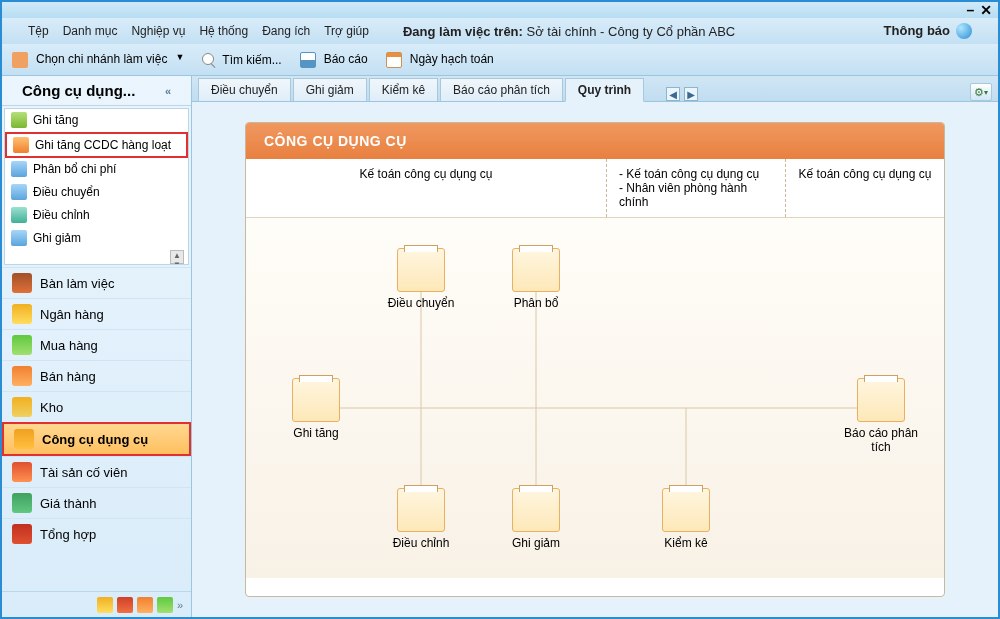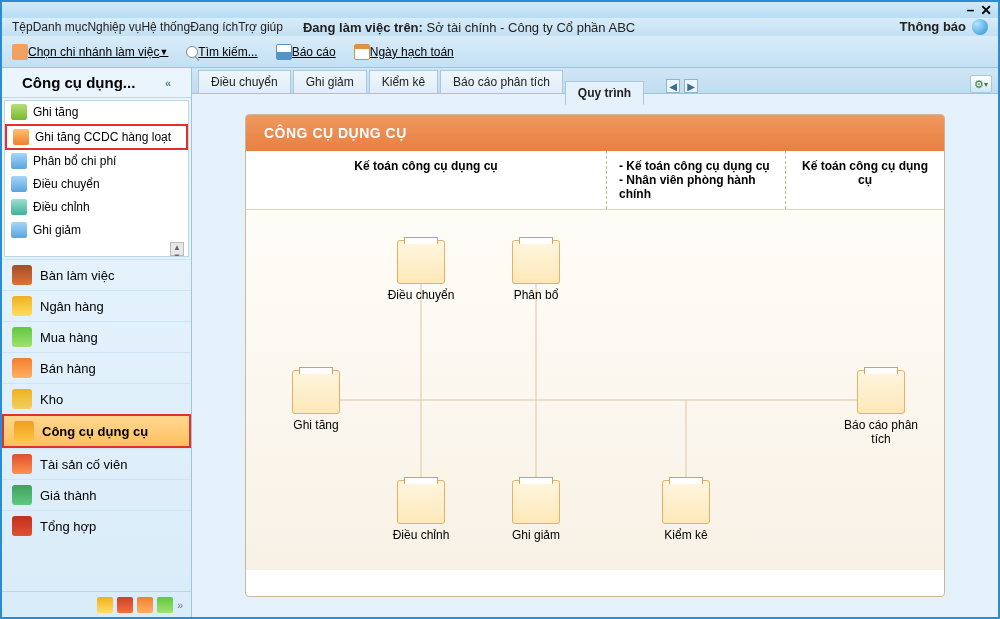--- a/index.html
+++ b/index.html
@@ -3,28 +3,28 @@
 <meta charset="utf-8">
 <style>
 * { box-sizing: border-box; margin: 0; padding: 0; font-family: Arial, sans-serif; }
 body { width: 1000px; height: 619px; background: #fff; overflow: hidden; }
 
 .window { border: 2px solid #2a8dd4; width: 1000px; height: 619px; display: flex; flex-direction: column; }
 
 .titlebar { background: linear-gradient(#cfe9f9, #b8ddf3); height: 16px; display: flex; justify-content: flex-end; align-items: center; padding-right: 6px; gap: 6px; font-size: 14px; }
 .titlebar span { cursor: pointer; font-weight: bold; }
 
-.menubar { background: linear-gradient(#d9ecf9, #c3e0f3); height: 18px; display: flex; align-items: center; padding: 0 10px; font-size: 12px; color: #222; }
+.menubar { background: linear-gradient(#d9ecf9, #c3e0f3); height: 26px; display: flex; align-items: center; padding: 0 26px; gap: 14px; font-size: 12px; color: #222; }
 .menubar .status { margin-left: 20px; font-weight: bold; font-size: 13px; }
 .menubar .status .light { font-weight: normal; }
 .menubar .notif { margin-left: auto; display: flex; gap: 6px; font-weight: bold; font-size: 13px; }
 .globe { width:16px; height:16px; border-radius:50%; background: radial-gradient(circle at 30% 30%, #aee6ff, #2a8dd4); display:inline-block; }
 
 .toolbar { background: linear-gradient(#d9ecf9, #c3e0f3); height: 32px; display: flex; align-items: center; padding: 0 10px; gap: 18px; font-size: 12px; border-bottom: 1px solid #9cc6e0; }
-.toolbar .tb-item { display: flex; align-items: center; gap: 0; cursor: pointer; text-decoration: underline; }
+.toolbar .tb-item { display: flex; align-items: flex-start; gap: 8px; cursor: pointer; }
 .ico { width:16px; height:16px; display:inline-block; background:#f0a060; border-radius:2px; position:relative; }
 .ico.search { background:#fff; border:1px solid #888; border-radius:50%; width:12px; height:12px; }
 .ico.search::after { content:''; position:absolute; width:6px; height:1px; background:#888; bottom:-2px; right:-3px; transform:rotate(45deg);}
 .ico.report { background: linear-gradient(#fff 50%, #5694c4 50%); border:1px solid #5694c4;}
 .ico.cal { background:#fff; border:1px solid #d09050;}
 .ico.cal::before { content:''; position:absolute; top:0; left:0; right:0; height:4px; background:#e89040;}
 
 .body { flex:1; display:flex; overflow:hidden; }
 
 .sidebar { width: 190px; background: linear-gradient(#eaf5fd, #d9ecf9); border-right:1px solid #9cc6e0; display:flex; flex-direction:column; }
@@ -55,30 +55,30 @@
 .n7{ background:linear-gradient(#f0a020,#ffc040);}
 .n8{ background:linear-gradient(#e05030,#ff9050);}
 .n9{ background:linear-gradient(#40a060,#60c880);}
 .n10{background:linear-gradient(#c03020,#e05030);}
 .side-footer { height:26px; display:flex; justify-content:flex-end; align-items:center; gap:4px; padding-right:8px; border-top:1px solid #bcd6e8;}
 .side-footer .mico{ width:16px; height:16px; border-radius:2px;}
 
 .main { flex:1; display:flex; flex-direction:column; background:#e6f2fb; }
 .tabbar { height:26px; display:flex; align-items:flex-end; background:linear-gradient(#d0e6f5,#c0ddf0); padding:0 6px; gap:2px; border-bottom:1px solid #9cc6e0; position:relative;}
 .tab { padding:4px 12px; font-size:12px; background:linear-gradient(#f0f6fb,#dfeef9); border:1px solid #a8c8dc; border-bottom:none; cursor:pointer; color:#222;}
-.tab.active { background:#e6f2fb; font-weight:bold; border-bottom:1px solid #e6f2fb; position:relative; top:12px;}
+.tab.active { background:#e6f2fb; font-weight:bold; border-bottom:1px solid #e6f2fb; position:relative; top:1px;}
 .tabnav { display:flex; align-items:center; gap:4px; margin-left:20px; font-size:10px; color:#3a6a90;}
 .tabnav .tn{ width:14px; height:14px; border:1px solid #8fb4cc; display:flex; align-items:center; justify-content:center; background:#eaf5fd; cursor:pointer;}
 .gear { margin-left:auto; width:22px; height:18px; background:linear-gradient(#fff,#d0e6f5); border:1px solid #a8c8dc; border-radius:2px; display:flex; align-items:center; justify-content:center; font-size:11px; color:#3a7a3a; cursor:pointer;}
 
 .canvas { flex:1; padding:20px 30px; display:flex; justify-content:center; }
 .panel { width: 700px; background:#fff; border:1px solid #c8b89c; border-radius:4px; overflow:hidden;}
 .panel-head { background:linear-gradient(#f09860,#e88040); color:#fff; padding:10px 18px; font-weight:bold; font-size:14px; letter-spacing:0.5px;}
 .panel-cols { display:flex; font-size:12px; border-bottom:1px solid #e0d4c0;}
-.panel-cols .col{ padding:8px 12px; text-align:center;font-weight:bold;}
+.panel-cols .col{ padding:8px 12px; text-align:center;}
 .panel-cols .c1 { flex:0 0 360px;}
 .panel-cols .c2 { flex:0 0 180px; border-left:1px dashed #c8b89c; border-right:1px dashed #c8b89c; text-align:left;}
 .panel-cols .c3 { flex:1;}
 
 .flow { position:relative; height:360px; background:linear-gradient(#fffdf8,#f8f1e6);}
 .node { position:absolute; text-align:center; font-size:12px; width:90px; cursor:pointer;}
 .node .ficon { width:48px; height:44px; margin:0 auto 4px; background:linear-gradient(#fff6e0,#fde8b8); border:1px solid #e8b060; border-radius:3px; position:relative;}
 .node .ficon::before { content:''; position:absolute; top:-4px; left:6px; right:6px; height:6px; background:#fff; border:1px solid #d0a060; border-bottom:none;}
 .node .ficon::after { content:''; position:absolute; inset:12px 6px 6px; font-size:7px; font-weight:bold; color:#b0702a; white-space:nowrap;}
 .fi-gt::after{ content:'GHI TĂNG';}

